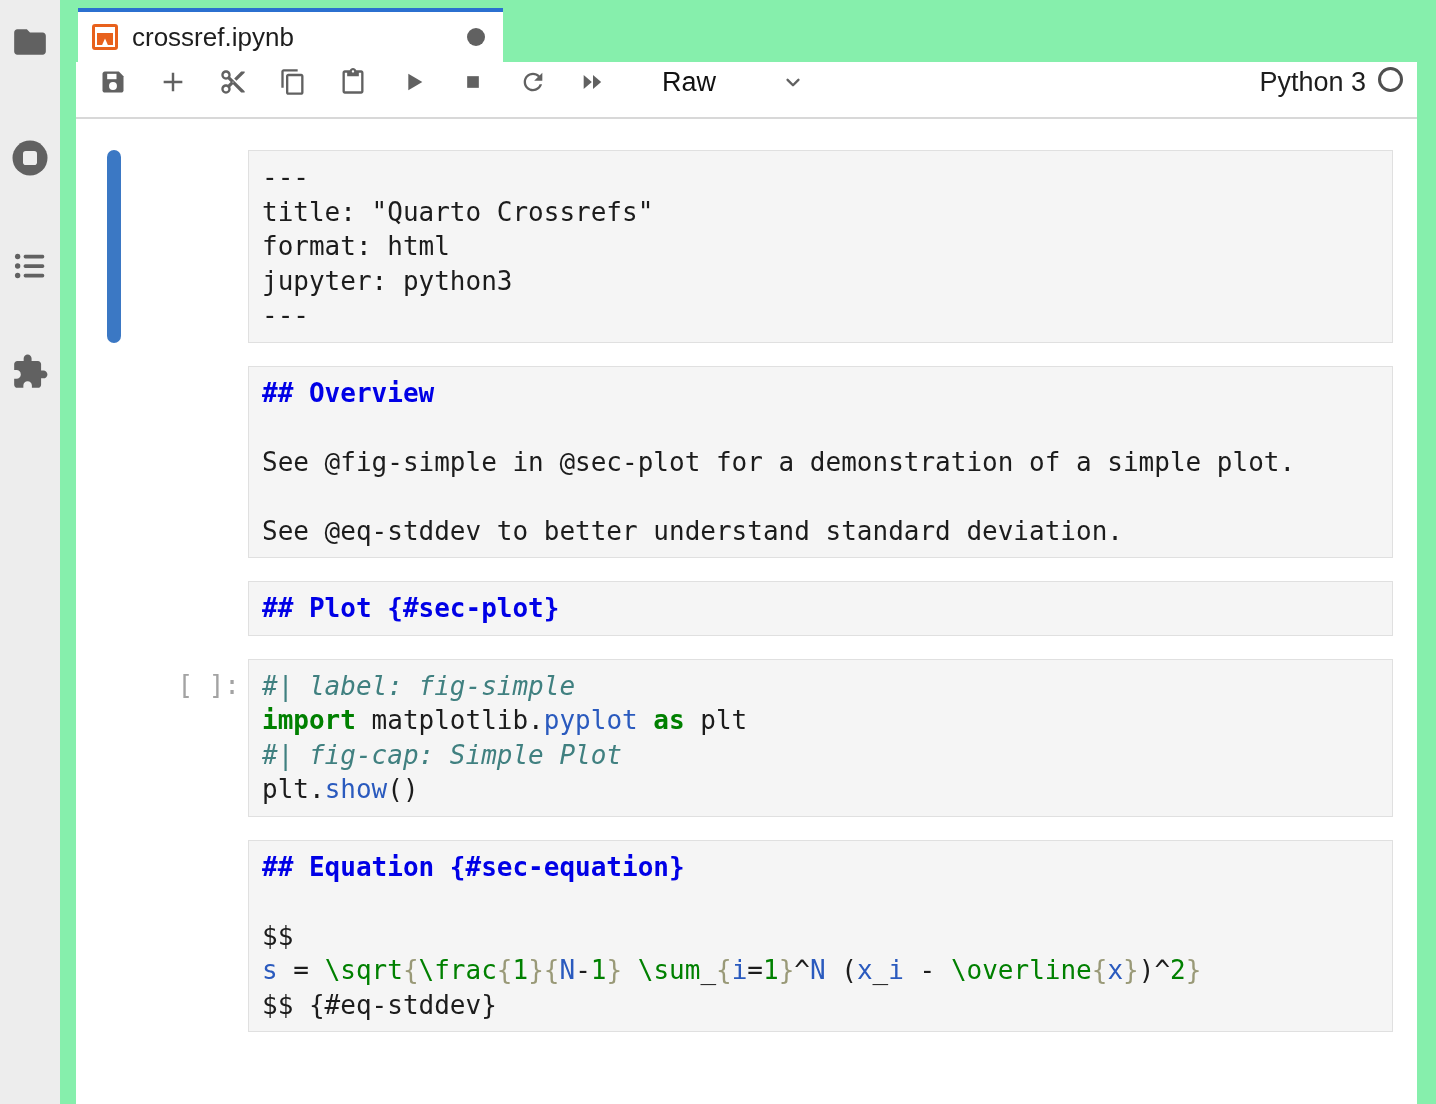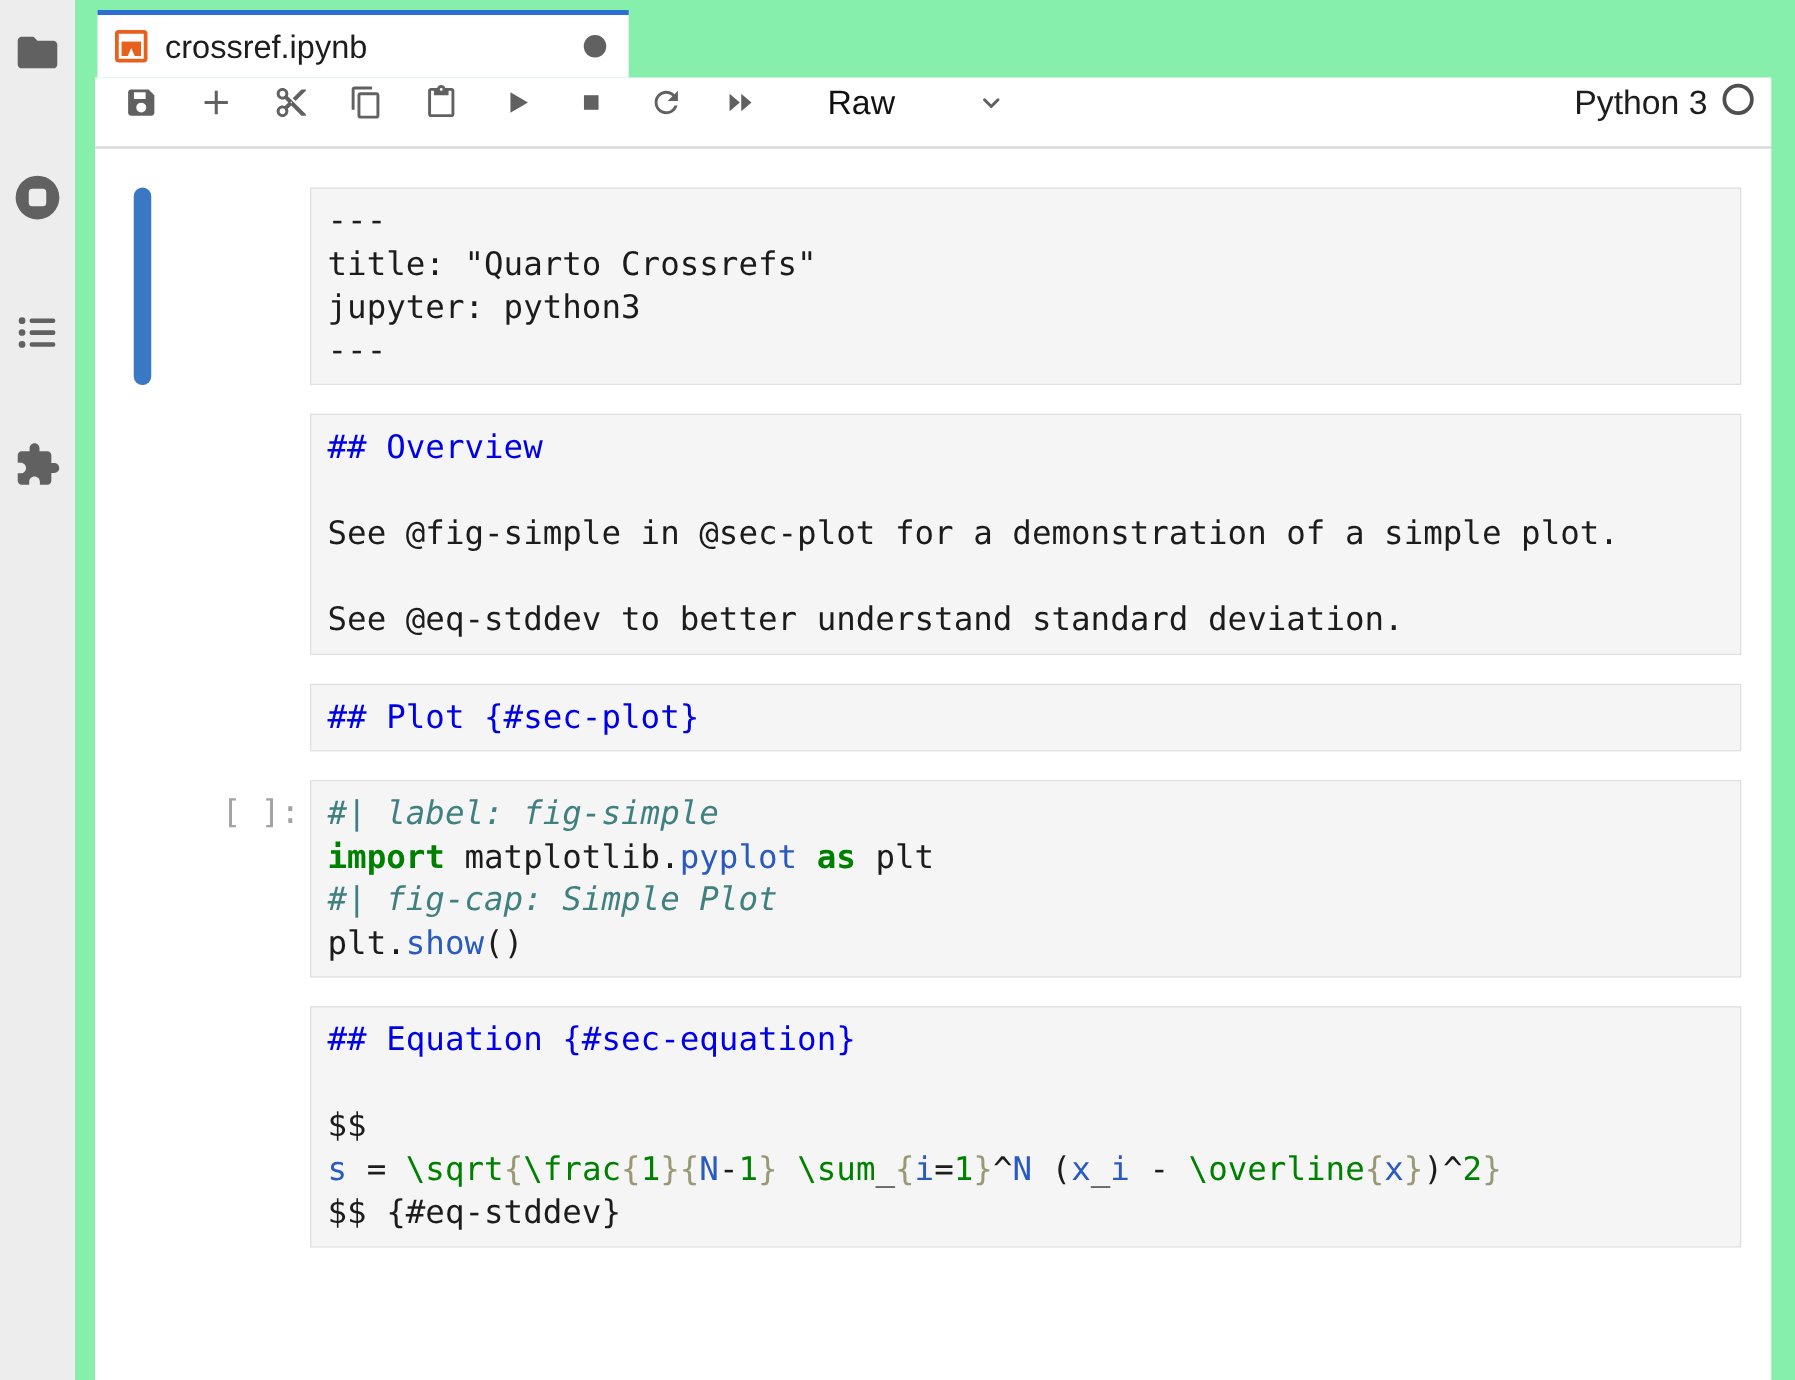--- a/index.html
+++ b/index.html
@@ -41,21 +41,21 @@
   .main{position:absolute;left:76px;top:119px;width:1341px;height:985px;background:#ffffff;
         box-sizing:border-box;padding-top:31px;overflow:hidden;}
   .cell-row{position:relative;margin:0 24px 23px 0;padding-left:172px;}
   .cell-box{background:#f5f5f5;border:1.5px solid #e0e0e0;padding:9px 10px 9px 13px;}
   .collapser{position:absolute;left:31px;top:0;bottom:0;width:14px;border-radius:7px;background:#3b78c4;}
   .prompt{position:absolute;left:0;top:11px;width:164px;text-align:right;
           font-family:"DejaVu Sans Mono",monospace;font-size:26px;color:#a3a3a3;white-space:pre;}
   .line{font-family:"DejaVu Sans Mono",monospace;font-size:26px;line-height:34.5px;
         white-space:pre;color:#1c1c1c;}
   .fg{color:#1c1c1c;}
-  .h{color:#0000e6;font-weight:normal;}
+  .h{color:#0000e6;font-weight:bold;}
   .cm{color:#408080;font-style:italic;}
   .kw{color:#008000;font-weight:bold;}
   .grn{color:#008000;}
   .num{color:#008000;}
   .vr{color:#2a5abe;}
   .br{color:#999977;}
 </style>
 </head>
 <body>
 
@@ -162,20 +162,21 @@
     </div>
   </div>
 
   <div class="main">
     <div id="cells">
         <div class="cell-row">
           <div class="collapser"></div>
           <div class="cell-box">
             <div class="line"><span class="fg">---</span></div>
             <div class="line"><span class="fg">title: "Quarto Crossrefs"</span></div>
+            <div class="line"><span class="fg">format: html</span></div>
             <div class="line"><span class="fg">jupyter: python3</span></div>
             <div class="line"><span class="fg">---</span></div>
           </div>
         </div>
         <div class="cell-row">
           <div class="cell-box">
             <div class="line"><span class="h">## Overview</span></div>
             <div class="line">&nbsp;</div>
             <div class="line"><span class="fg">See @fig-simple in @sec-plot for a demonstration of a simple plot.</span></div>
             <div class="line">&nbsp;</div>

